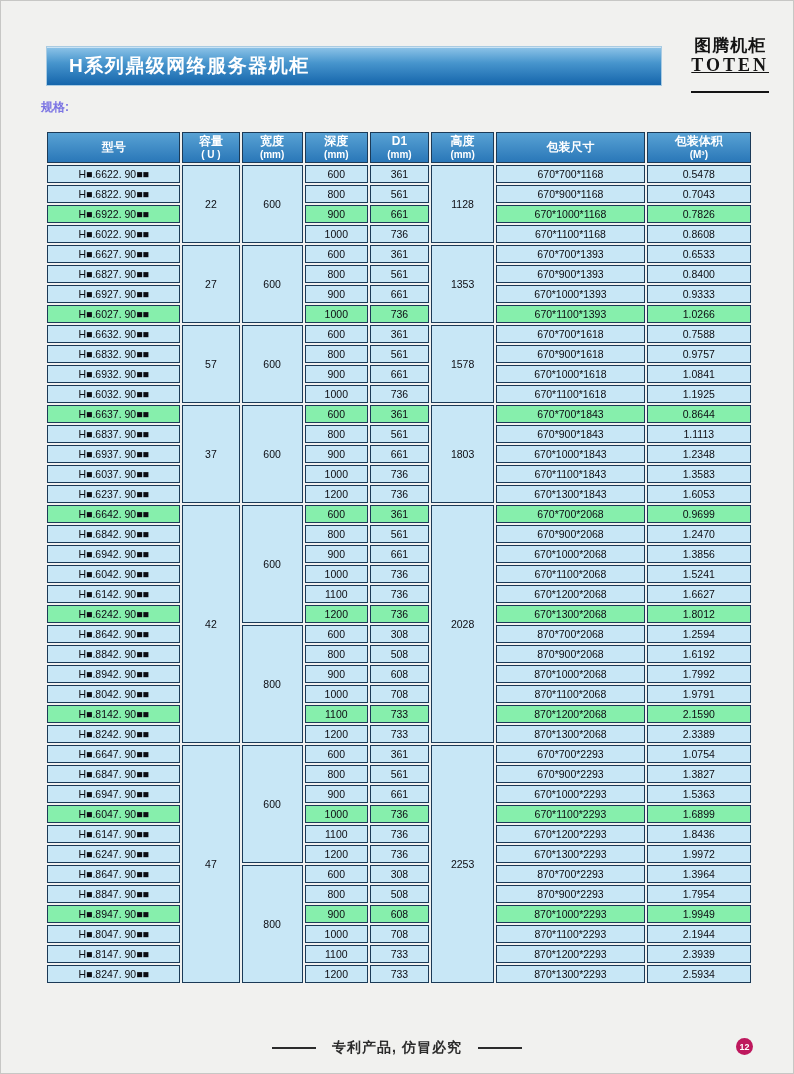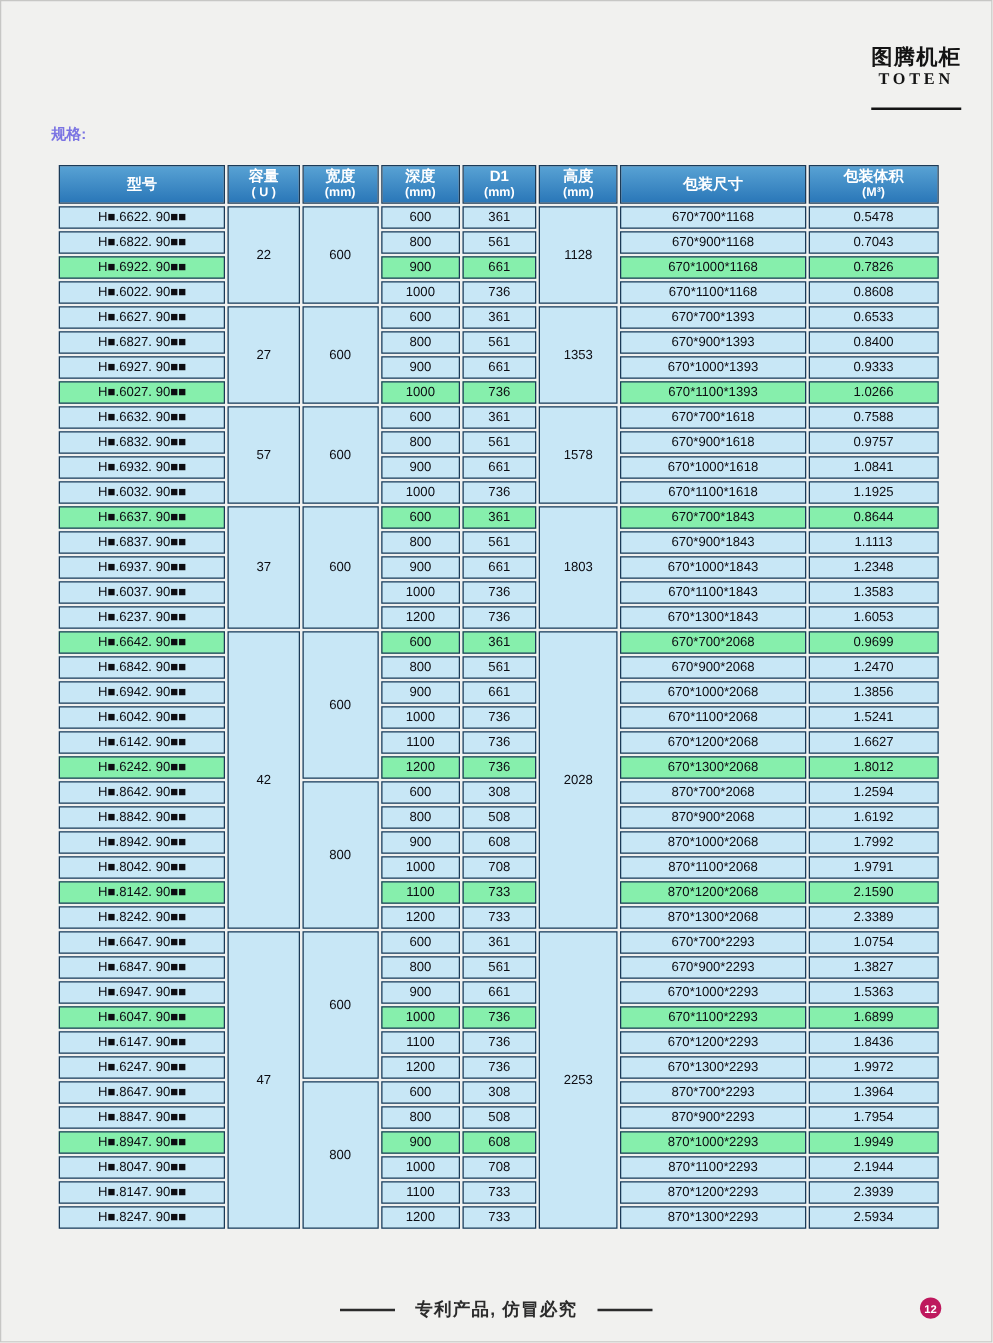--- a/index.html
+++ b/index.html
@@ -13,21 +13,21 @@
     position:absolute; left:45px; top:45px; width:616px; height:40px;
     background:linear-gradient(180deg,#8ec4e8 0%,#4795cd 42%,#1565ab 100%);
     border:1px solid #a9cbe2; box-shadow:inset 0 1px 0 rgba(255,255,255,.55);
     display:flex; align-items:center; box-sizing:border-box;
   }
   .title { color:#ffffff; font-size:19px; font-weight:bold; padding-left:22px; letter-spacing:1.5px; }
   
   .logo { position:absolute; right:24px; top:36px; text-align:center;
     font-family:"Liberation Serif", serif; font-weight:bold; color:#141414; line-height:1.1; }
   .logo-cn { font-size:17px; letter-spacing:1px; }
-  .logo-en { font-size:13px; letter-spacing:3px; border-bottom:2px solid #141414; padding-bottom:16px; }
+  .logo-en { font-size:18px; letter-spacing:3px; border-bottom:2px solid #141414; padding-bottom:16px;text-decoration:underline; }
   
   .spec-label { position:absolute; left:40px; top:98px; font-size:12px; font-weight:bold; color:#7b74e3; }
   
   .spec-table {
     position:absolute; left:44px; top:129px; width:708px;
     border-collapse:separate; border-spacing:2px; table-layout:fixed;
   }
   .spec-table th, .spec-table td {
     border:1px solid #1b3a57; box-sizing:border-box; text-align:center;
     vertical-align:middle; overflow:hidden; white-space:nowrap; padding:0;
@@ -48,20 +48,23 @@
   .slogan { font-size:14px; font-weight:bold; color:#2b2b2b; letter-spacing:1px; }
   .page-badge { position:absolute; left:735px; top:1037px; width:17px; height:17px;
     border-radius:50%; background:#be185d; color:#ffffff; font-size:9px; font-weight:bold;
     display:flex; align-items:center; justify-content:center; }
 </style>
 </head>
 <body>
 
 <div class="page">
 
+  <div class="title-bar">
+    <span class="title">H系列鼎级网络服务器机柜</span>
+  </div>
 
   <div class="logo">
     <div class="logo-cn">图腾机柜</div>
     <div class="logo-en">TOTEN</div>
   </div>
 
   <div class="spec-label">规格:</div>
 
   <table class="spec-table">
     <colgroup>

